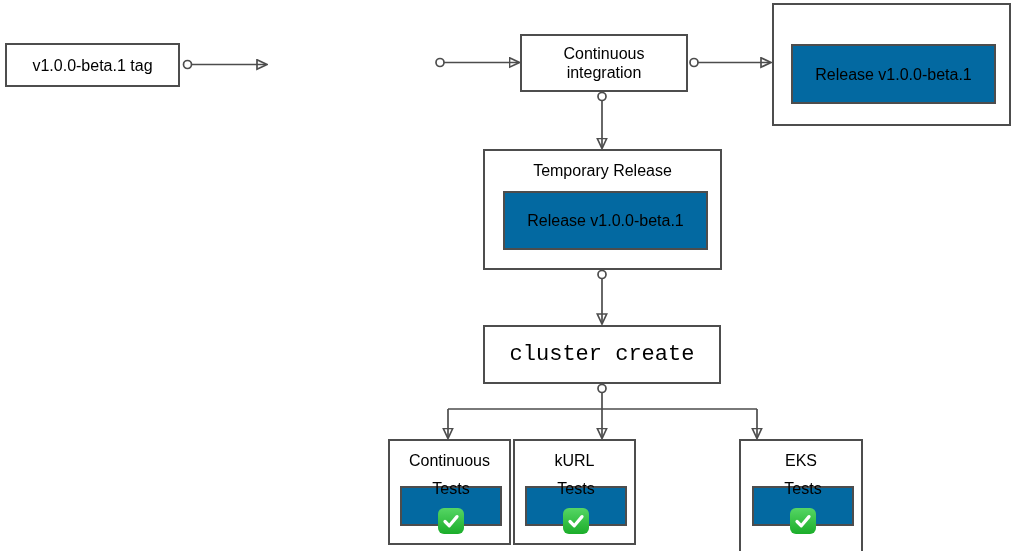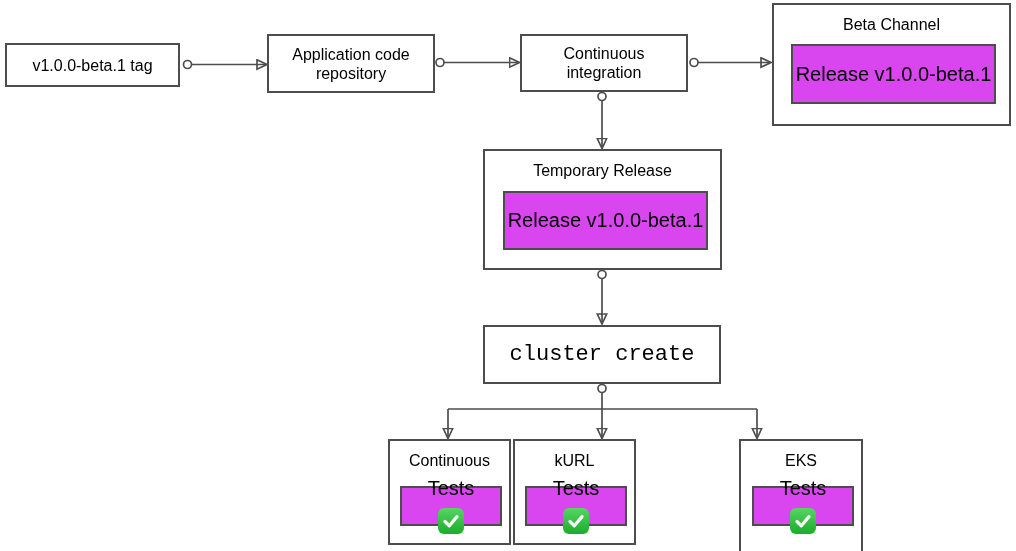--- a/index.html
+++ b/index.html
@@ -17,23 +17,23 @@
     position:absolute;background:#fff;border:2px solid var(--stroke);
     box-sizing:border-box;display:flex;align-items:center;justify-content:center;
     text-align:center;font-size:16px;line-height:19px;z-index:2;
   }
   .container-node{
     position:absolute;background:#fff;border:2px solid var(--stroke);
     box-sizing:border-box;text-align:center;z-index:2;
   }
   .container-title{font-size:16px;line-height:19px;margin-top:10px;}
   .subnode{
-    position:absolute;background:#d946ef;border:2px solid var(--stroke);
+    position:absolute;background:#0369a1;border:2px solid var(--stroke);
     box-sizing:border-box;display:flex;align-items:center;justify-content:center;
-    font-size:20px;line-height:19px;
+    font-size:16px;line-height:19px;
   }
   .mono{font-family:"Liberation Mono","DejaVu Sans Mono",monospace;font-weight:normal;font-size:22px;}
   .tests-box{gap:10px;flex-direction:column;}
   .check-icon{
     position:relative;display:inline-block;width:26px;height:26px;border-radius:6px;
     background:linear-gradient(180deg,#55d664 0%,#1bad2a 100%);
     flex:0 0 auto;
   }
   .check-icon svg{position:absolute;left:0;top:0;}
 </style>
@@ -80,30 +80,26 @@
       <line x1="448" y1="409" x2="448" y2="437.5" marker-end="url(#arrow)"></line>
       <line x1="602" y1="409" x2="602" y2="437.5" marker-end="url(#arrow)"></line>
       <line x1="757" y1="409" x2="757" y2="437.5" marker-end="url(#arrow)"></line>
     </g>
   </svg>
 
   <div class="node" style="left:5px;top:43px;width:175px;height:44px;">
     <span>v1.0.0-beta.1 tag</span>
   </div>
 
-  <div class="node" style="left:267px;top:34px;width:168px;height:59px;padding:0 8px;">
-    <span>Application code repository</span>
-  </div>
 
   <div class="node" style="left:520px;top:34px;width:168px;height:58px;padding:0 28px;">
     <span>Continuous integration</span>
   </div>
 
   <div class="container-node" style="left:772px;top:3px;width:239px;height:123px;">
-    <div class="container-title">Beta Channel</div>
     <div class="subnode" style="left:17px;top:39px;width:205px;height:60px;">
       <span>Release v1.0.0-beta.1</span>
     </div>
   </div>
 
   <div class="container-node" style="left:483px;top:149px;width:239px;height:121px;">
     <div class="container-title">Temporary Release</div>
     <div class="subnode" style="left:18px;top:40px;width:205px;height:59px;">
       <span>Release v1.0.0-beta.1</span>
     </div>

